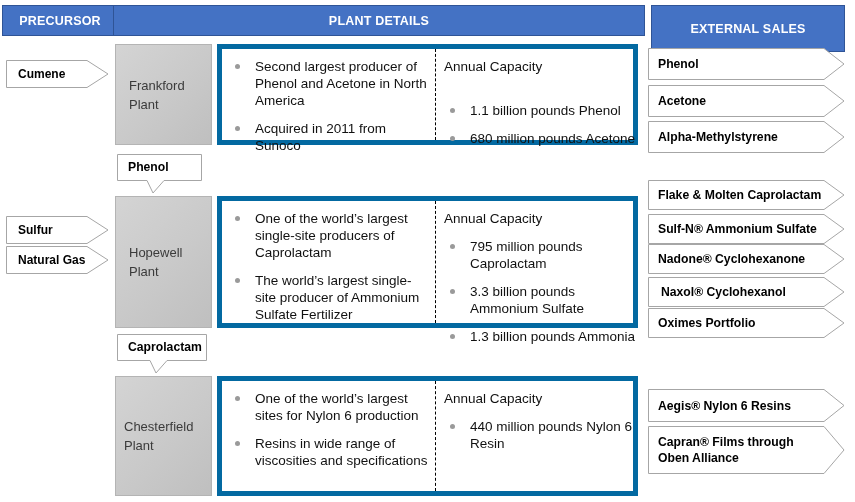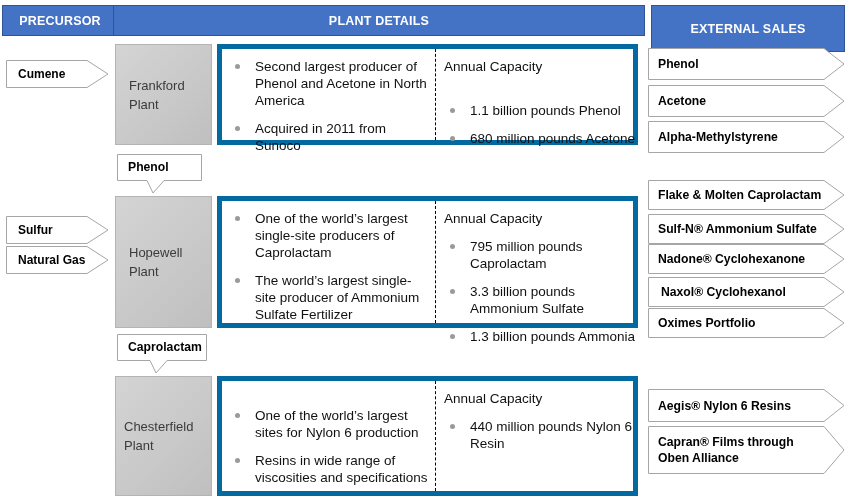--- a/index.html
+++ b/index.html
@@ -288,21 +288,21 @@
     </svg>
     <span class="co-label">Caprolactam</span>
   </div>
 
   <div class="plantbox" style="left:115px; top:376px; width:97px; height:120px;padding-left:8px;">
     <span><span>Chesterfield</span><br><span>Plant</span></span>
   </div>
 
   <div class="detailbox" style="left:217px; top:376px; width:421px; height:120px;">
     <div class="detail-divider" style="left:213px;"></div>
-    <div class="dcol" style="left:7px; top:9px; width:200px;margin-top:17px;">
+    <div class="dcol" style="left:7px; top:9px; width:200px;">
       <ul class="bul">
         <li>One of the world’s largest sites for Nylon 6 production</li>
         <li>Resins in wide range of viscosities and specifications</li>
       </ul>
     </div>
     <div class="dcol" style="left:222px; top:9px; width:195px;">
       <div class="caphead">Annual Capacity</div>
       <ul class="bul" style="margin-top:11px;">
         <li>440 million pounds Nylon 6 Resin</li>
       </ul>

